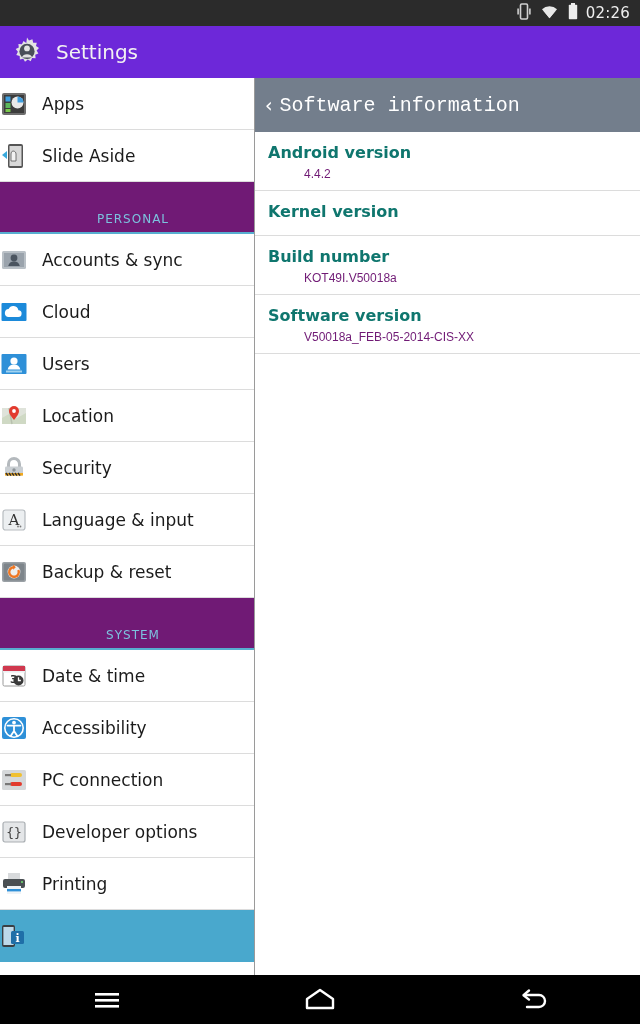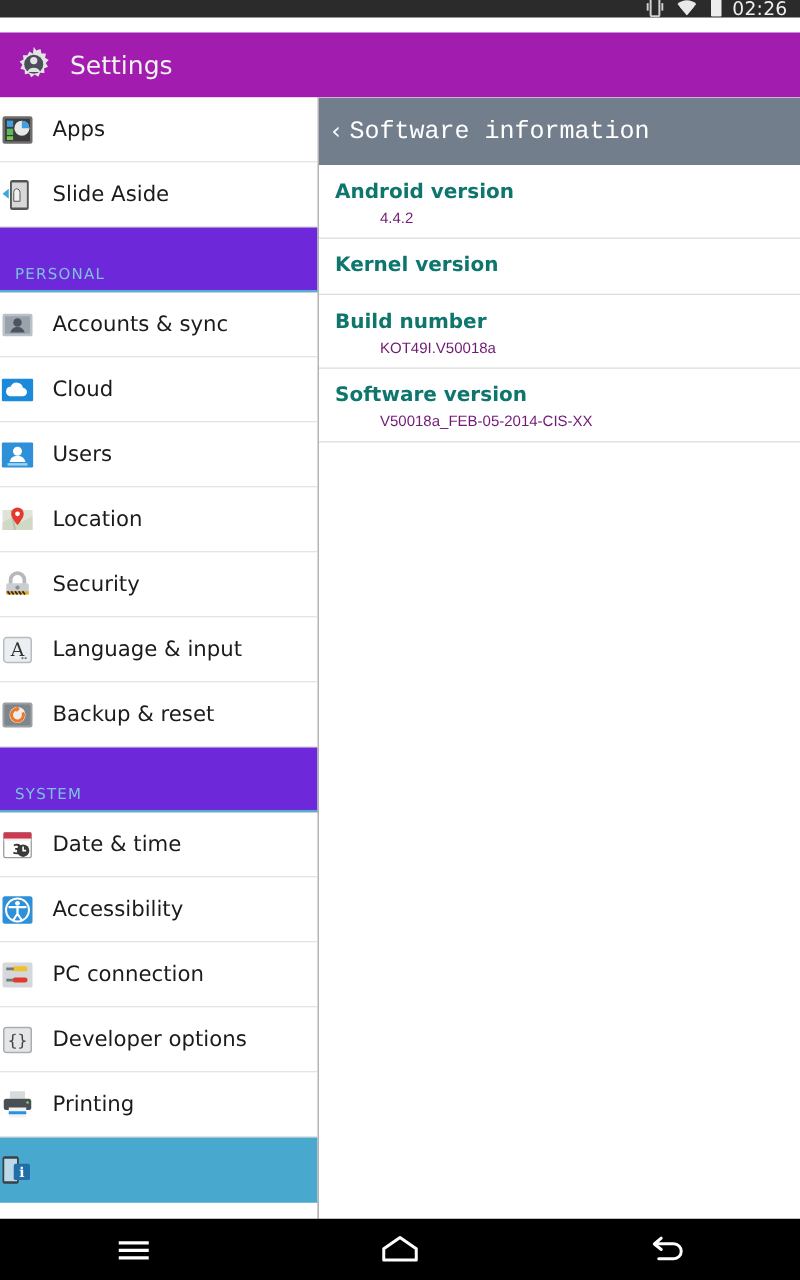--- a/index.html
+++ b/index.html
@@ -12,37 +12,37 @@
   #screen {
     position: relative;
     width: 640px; height: 1024px;
     overflow: hidden;
     background: #fff;
   }
 
   
   #status-bar {
     position: absolute; left: 0; top: 0;
-    width: 640px; height: 14px;
+    width: 640px; height: 26px;
     background: #2b2b2b;
     display: flex; align-items: center; justify-content: flex-end;
     padding-right: 10px;
     box-sizing: border-box;
   }
   .sb-icon { margin-left: 9px; display: inline-block; }
   .sb-clock {
     color: #f0f0f0; font-size: 15px; margin-left: 8px;
     font-family: "DejaVu Sans", sans-serif; letter-spacing: .2px;
   }
 
   
   #action-bar {
     position: absolute; left: 0; top: 26px;
     width: 640px; height: 52px;
-    background: #a21caf;
+    background: #6d28d9;
     display: flex; align-items: center;
     box-sizing: border-box;
   }
   #action-bar .gear-wrap { margin-left: 10px; display: flex; align-items: center; }
   #app-title {
     color: #f2f2f2; font-size: 20px; margin-left: 12px;
     font-family: "DejaVu Sans", sans-serif;
   }
 
   
@@ -76,21 +76,22 @@
     font-size: 17px; color: #1b1b1b; margin-left: 14px;
     font-family: "DejaVu Sans", sans-serif;
     white-space: nowrap;
   }
   .section-row {
     height: 52px;
     display: flex; align-items: flex-end;
     padding-left: 12px; padding-bottom: 6px;
     box-sizing: border-box;
     border-bottom: 2px solid #57aed0;
-    background: #6d28d9;
+    background: #701a75;
+    justify-content: center;
   }
   .section-label {
     font-size: 12px; color: #7cc2de; letter-spacing: 1px;
     font-family: "DejaVu Sans", sans-serif;
   }
 
   
   .ic {
     width: 28px; height: 28px; position: relative;
     flex: 0 0 28px;

